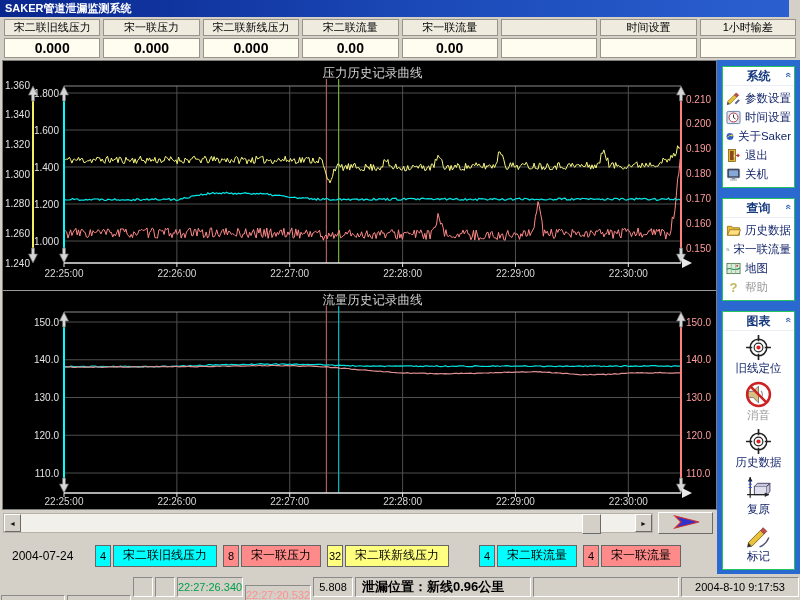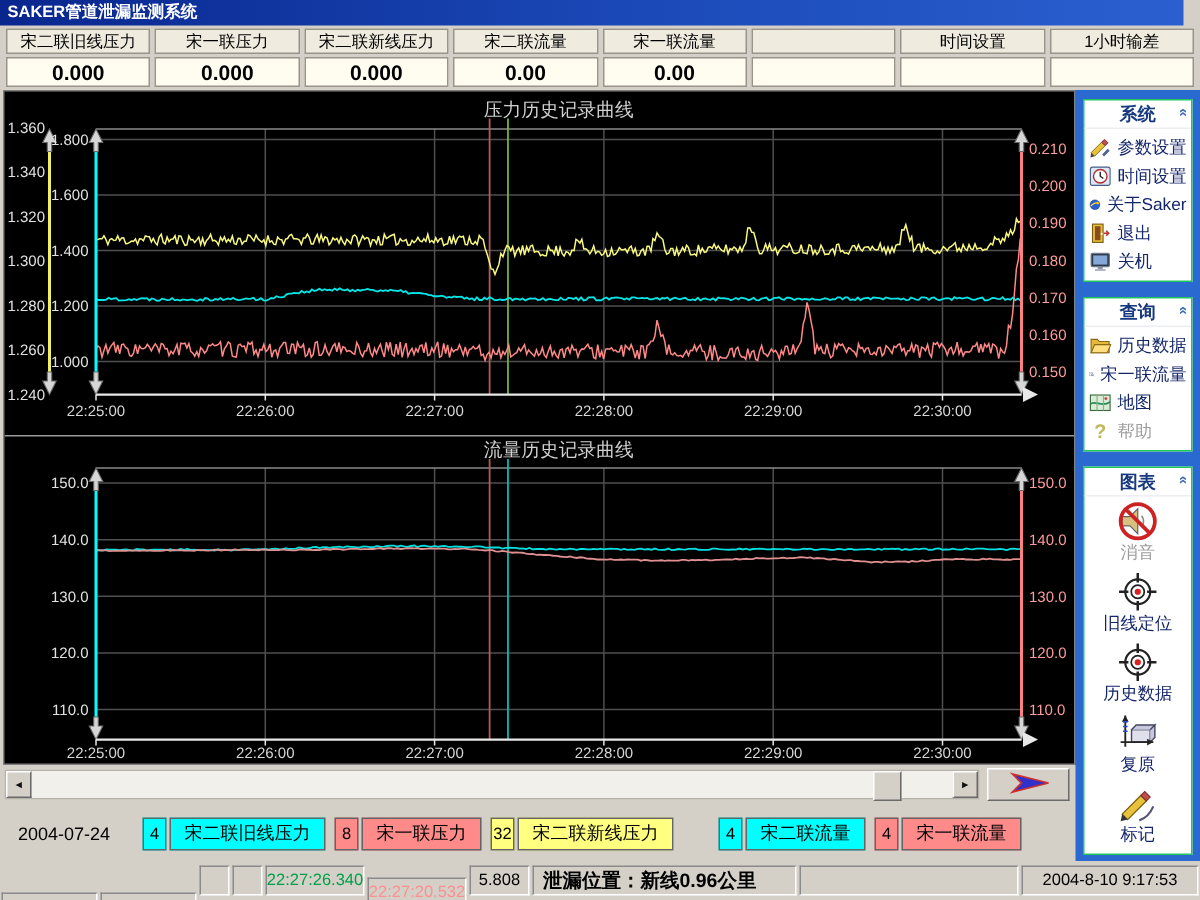--- a/index.html
+++ b/index.html
@@ -338,37 +338,37 @@
         <span>帮助</span>
       </div>
       <div class="pad"></div>
     </div>
 
     <div class="panel">
       <div class="panel-hd">
         <span class="t">图表</span>
         <span class="chev">«</span>
       </div>
+      <div class="big-item">
+        <svg viewBox="0 0 26 26" width="27" height="27">
+            <path d="M13 1 v6 M13 19 v6 M1 13 h6 M19 13 h6" stroke="#222" stroke-width="1.6"></path>
+            <circle cx="13" cy="13" r="8" fill="none" stroke="#222" stroke-width="1.4"></circle>
+            <circle cx="13" cy="13" r="4.2" fill="none" stroke="#222" stroke-width="1.1"></circle>
+            <circle cx="13" cy="13" r="2" fill="#dd2020"></circle>
+          </svg>
+        <span>旧线定位</span>
+      </div>
       <div class="big-item disabled">
         <svg viewBox="0 0 26 26" width="27" height="27">
             <polygon points="3,10 8,10 13,5 13,21 8,16 3,16" fill="#d8c080" stroke="#666" stroke-width="0.8"></polygon>
             <path d="M15.5 9.5 q2.5 3.5 0 7" stroke="#888" fill="none"></path>
             <circle cx="13" cy="13" r="11" fill="none" stroke="#cc2222" stroke-width="2.4"></circle>
             <line x1="5.2" y1="5.2" x2="20.8" y2="20.8" stroke="#cc2222" stroke-width="2.4"></line>
           </svg>
         <span>消音</span>
-      </div>
-      <div class="big-item">
-        <svg viewBox="0 0 26 26" width="27" height="27">
-            <path d="M13 1 v6 M13 19 v6 M1 13 h6 M19 13 h6" stroke="#222" stroke-width="1.6"></path>
-            <circle cx="13" cy="13" r="8" fill="none" stroke="#222" stroke-width="1.4"></circle>
-            <circle cx="13" cy="13" r="4.2" fill="none" stroke="#222" stroke-width="1.1"></circle>
-            <circle cx="13" cy="13" r="2" fill="#dd2020"></circle>
-          </svg>
-        <span>旧线定位</span>
       </div>
       <div class="big-item">
         <svg viewBox="0 0 26 26" width="27" height="27">
             <path d="M13 1 v6 M13 19 v6 M1 13 h6 M19 13 h6" stroke="#222" stroke-width="1.6"></path>
             <circle cx="13" cy="13" r="8" fill="none" stroke="#222" stroke-width="1.4"></circle>
             <circle cx="13" cy="13" r="4.2" fill="none" stroke="#222" stroke-width="1.1"></circle>
             <circle cx="13" cy="13" r="2" fill="#dd2020"></circle>
           </svg>
         <span>历史数据</span>
       </div>

